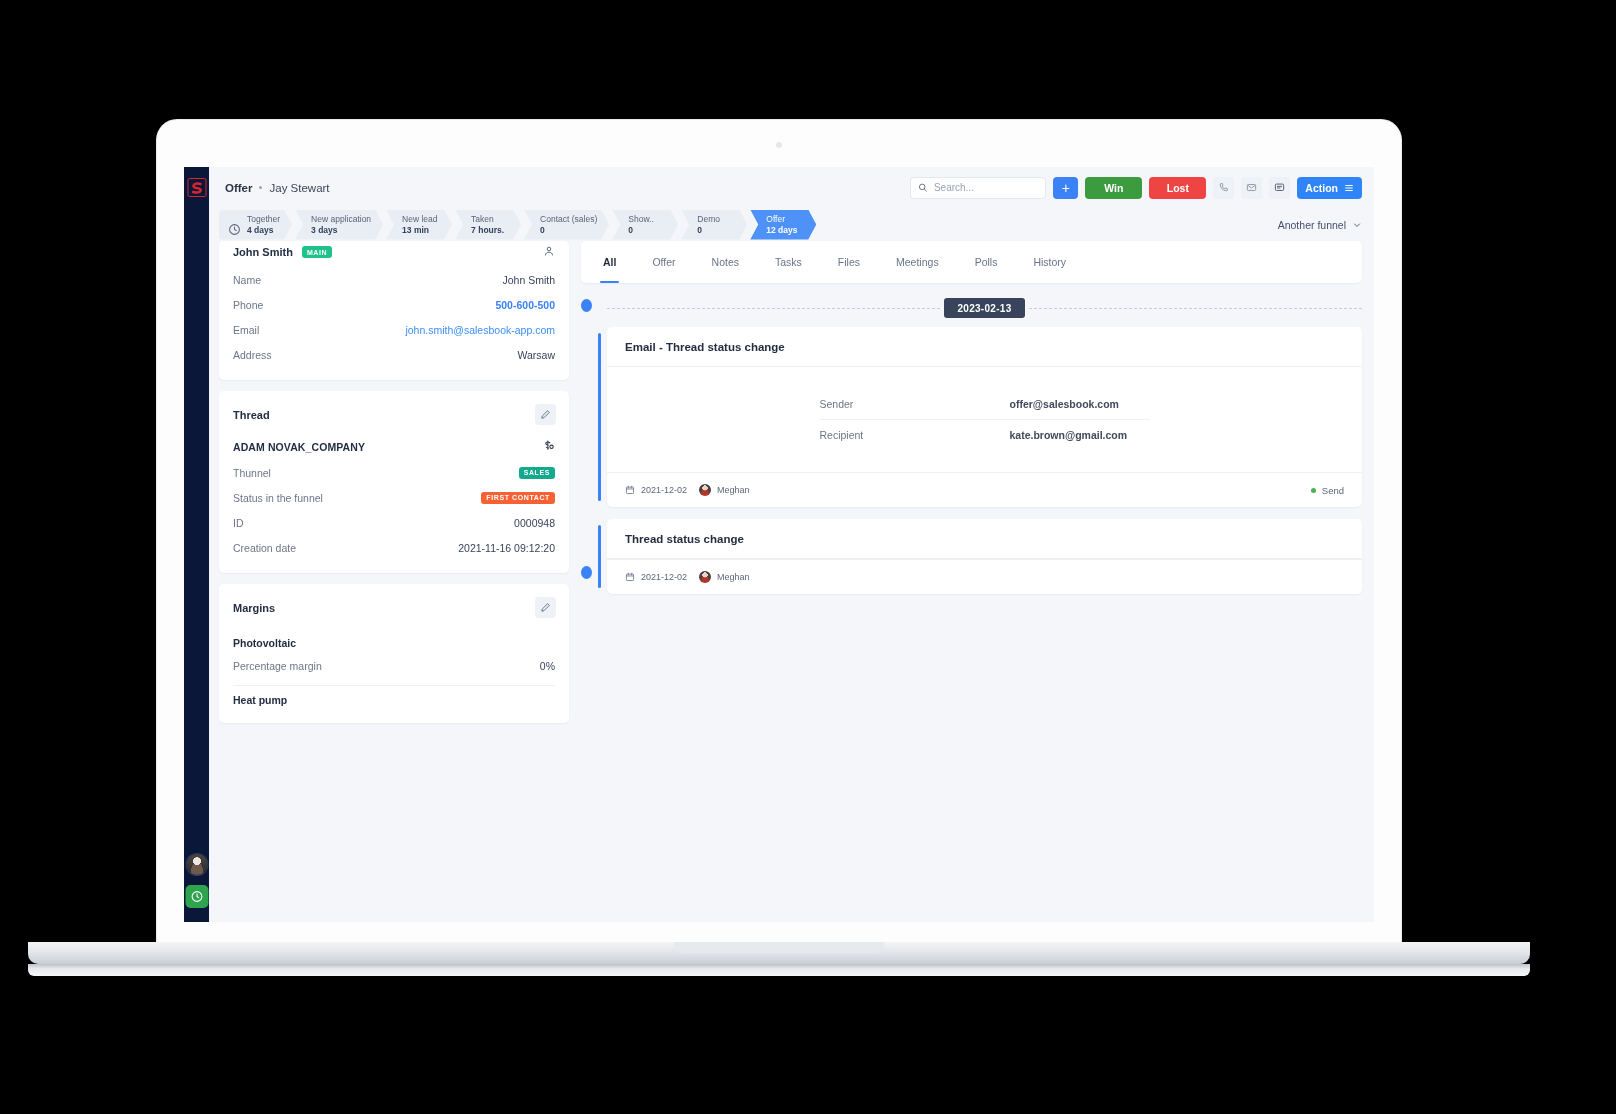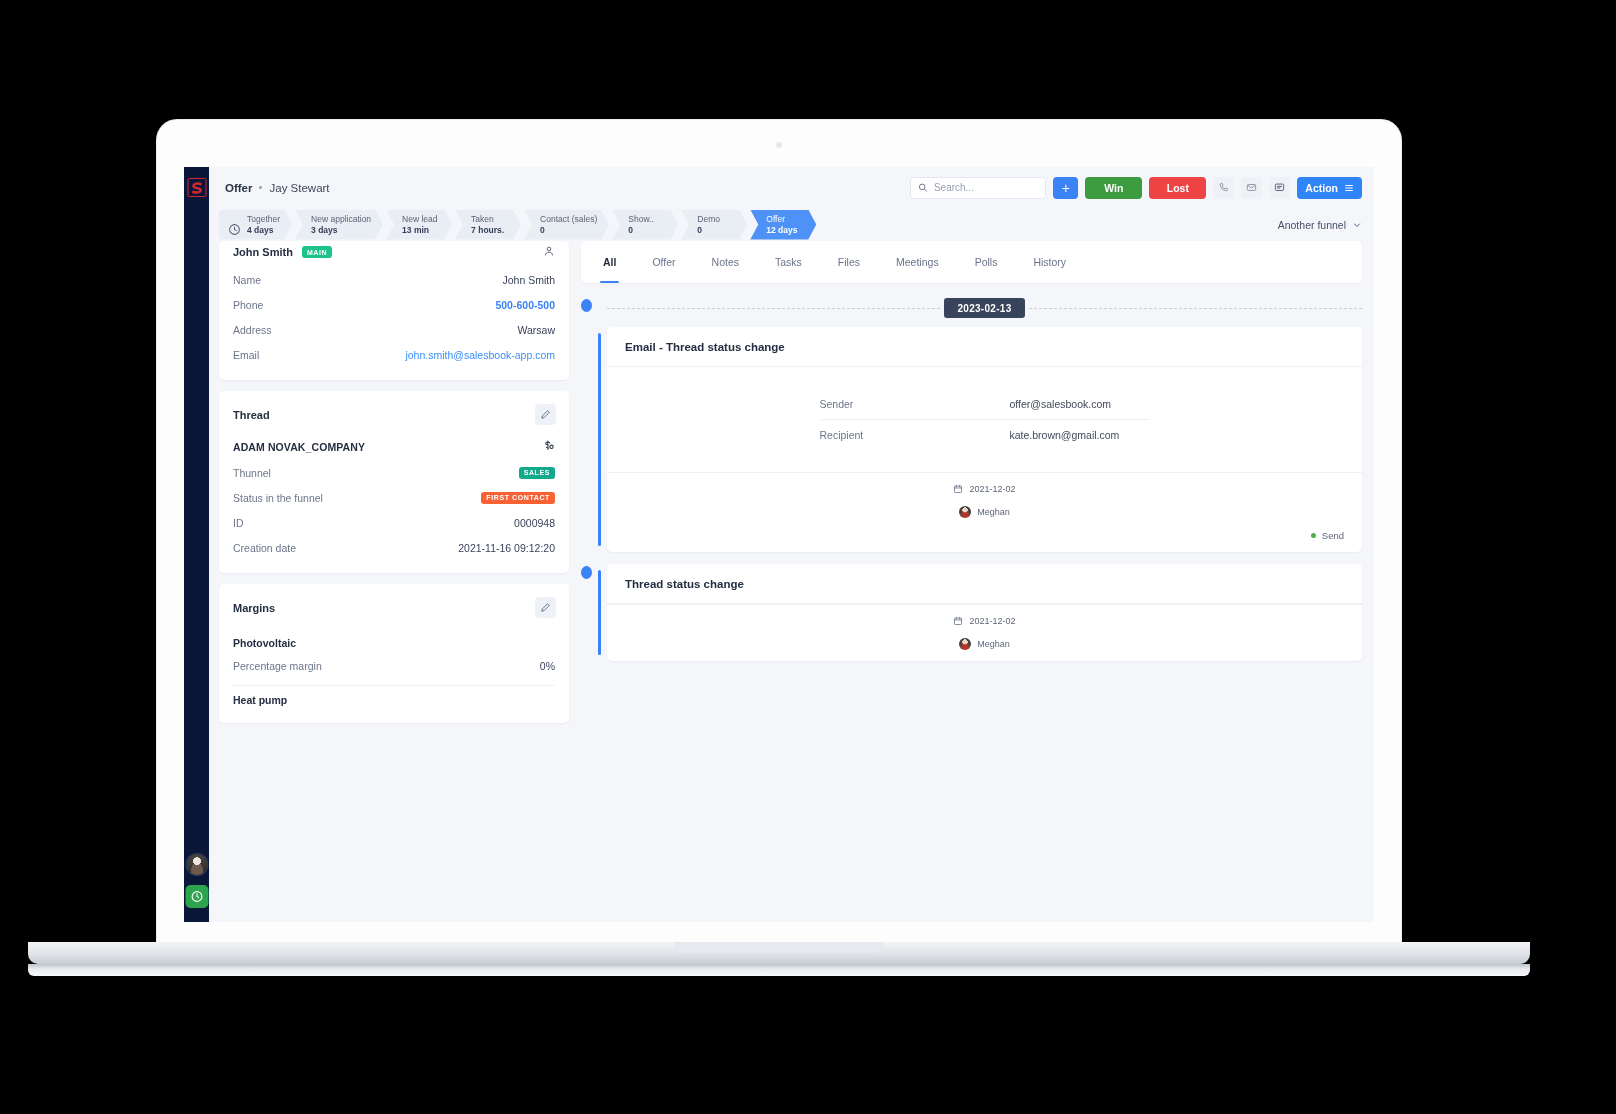--- a/index.html
+++ b/index.html
@@ -211,25 +211,24 @@
     content:""; position:absolute; left:-9px; top:6px; bottom:6px; width:2.5px;
     background:#3b82f6; border-radius:2px;
   }
   .evt-head { padding: 14px 18px 13px 18px; font-size:11.5px; font-weight:700;
               color:#242e42; border-bottom:1px solid #eef0f4; }
   .evt-body { padding: 22px 18px; }
   .kvtable { width: 330px; margin: 0 auto; }
   .kvrow { display:flex; padding: 9px 0; border-bottom:1px solid #eef0f4; }
   .kvrow:last-child { border-bottom:0; }
   .kvrow .kk { width: 190px; font-size:10.5px; color:#6c7689; }
-  .kvrow .vv { font-size:10.5px; color:#42495a; }
+  .kvrow .vv { font-size:10.5px; color:#42495a;font-weight:bold; }
   .evt-foot {
     display:flex; align-items:center; gap:12px; padding: 11px 18px;
     border-top:1px solid #eef0f4;
-    flex-direction:column;
   }
   .foot-item { display:flex; align-items:center; gap:6px; font-size:9px; color:#5d6678; }
   .mini-avatar {
     width:12px; height:12px; border-radius:50%;
     background:
       radial-gradient(circle at 50% 32%, #e8d3c4 0 26%, rgba(0,0,0,0) 27%),
       radial-gradient(ellipse at 50% 100%, #b0362c 0 48%, rgba(0,0,0,0) 49%),
       linear-gradient(180deg,#3c3a3b 0%,#5f4a42 100%);
   }
   .status-right { margin-left:auto; display:flex; align-items:center; gap:6px;
@@ -388,26 +387,26 @@
                   </div>
                   <div class="row">
                     <span class="k">Name</span>
                     <span class="v">John Smith</span>
                   </div>
                   <div class="row">
                     <span class="k">Phone</span>
                     <span class="v link">500-600-500</span>
                   </div>
                   <div class="row">
+                    <span class="k">Email</span>
+                    <span class="v mail">john.smith@salesbook-app.com</span>
+                  </div>
+                  <div class="row">
                     <span class="k">Address</span>
                     <span class="v">Warsaw</span>
-                  </div>
-                  <div class="row">
-                    <span class="k">Email</span>
-                    <span class="v mail">john.smith@salesbook-app.com</span>
                   </div>
                 </div>
               </div>
 
               <div class="card">
                 <div class="card-head">
                   <span class="card-title">Thread</span>
                   <span class="pencil">
                     <svg width="11" height="11" viewBox="0 0 24 24" fill="none" stroke="#4f596c" stroke-width="1.8">
                       <path d="M16.5 3.8l3.7 3.7L8.6 19.1l-4.6.9.9-4.6z" stroke-linejoin="round"></path>

